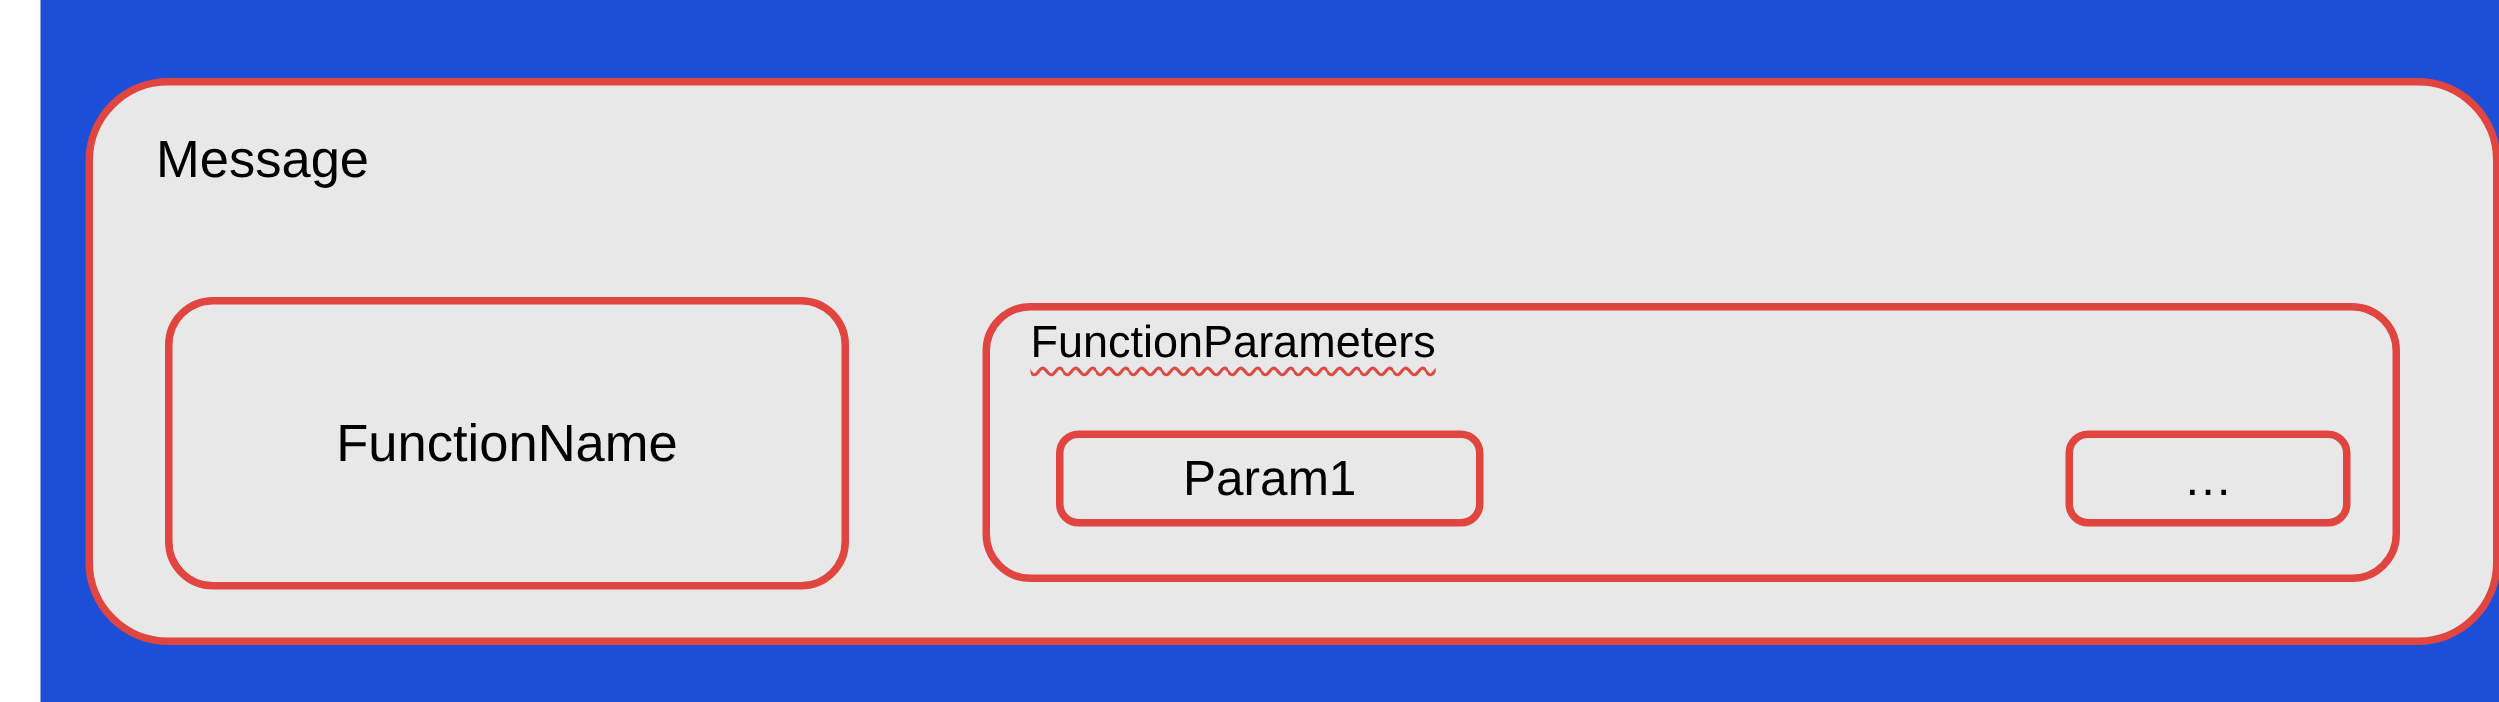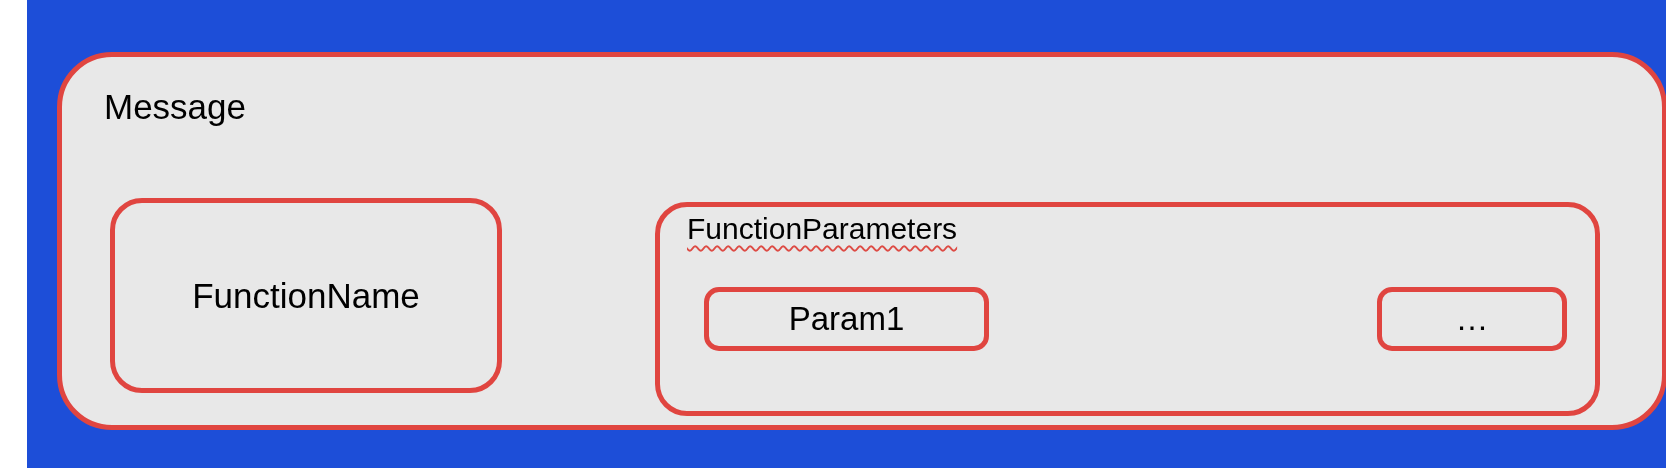--- a/index.html
+++ b/index.html
@@ -33,37 +33,37 @@
     position: absolute;
     left: 42px;
     top: 30px;
     font-size: 35px;
     color: #000000;
     white-space: nowrap;
   }
   .function-name-box {
     left: 48px;
     top: 141px;
-    width: 392px;
+    width: 456px;
     height: 195px;
     border-radius: 32px;
     display: flex;
     align-items: center;
     justify-content: center;
   }
   .function-name-label {
     font-size: 35px;
     color: #000000;
     white-space: nowrap;
   }
   .function-params-box {
     left: 593px;
     top: 145px;
     width: 945px;
-    height: 214px;
+    height: 186px;
     border-radius: 32px;
   }
   .function-params-label {
     position: absolute;
     left: 27px;
     top: 5px;
     font-size: 30px;
     color: #000000;
     white-space: nowrap;
     text-decoration-line: underline;

